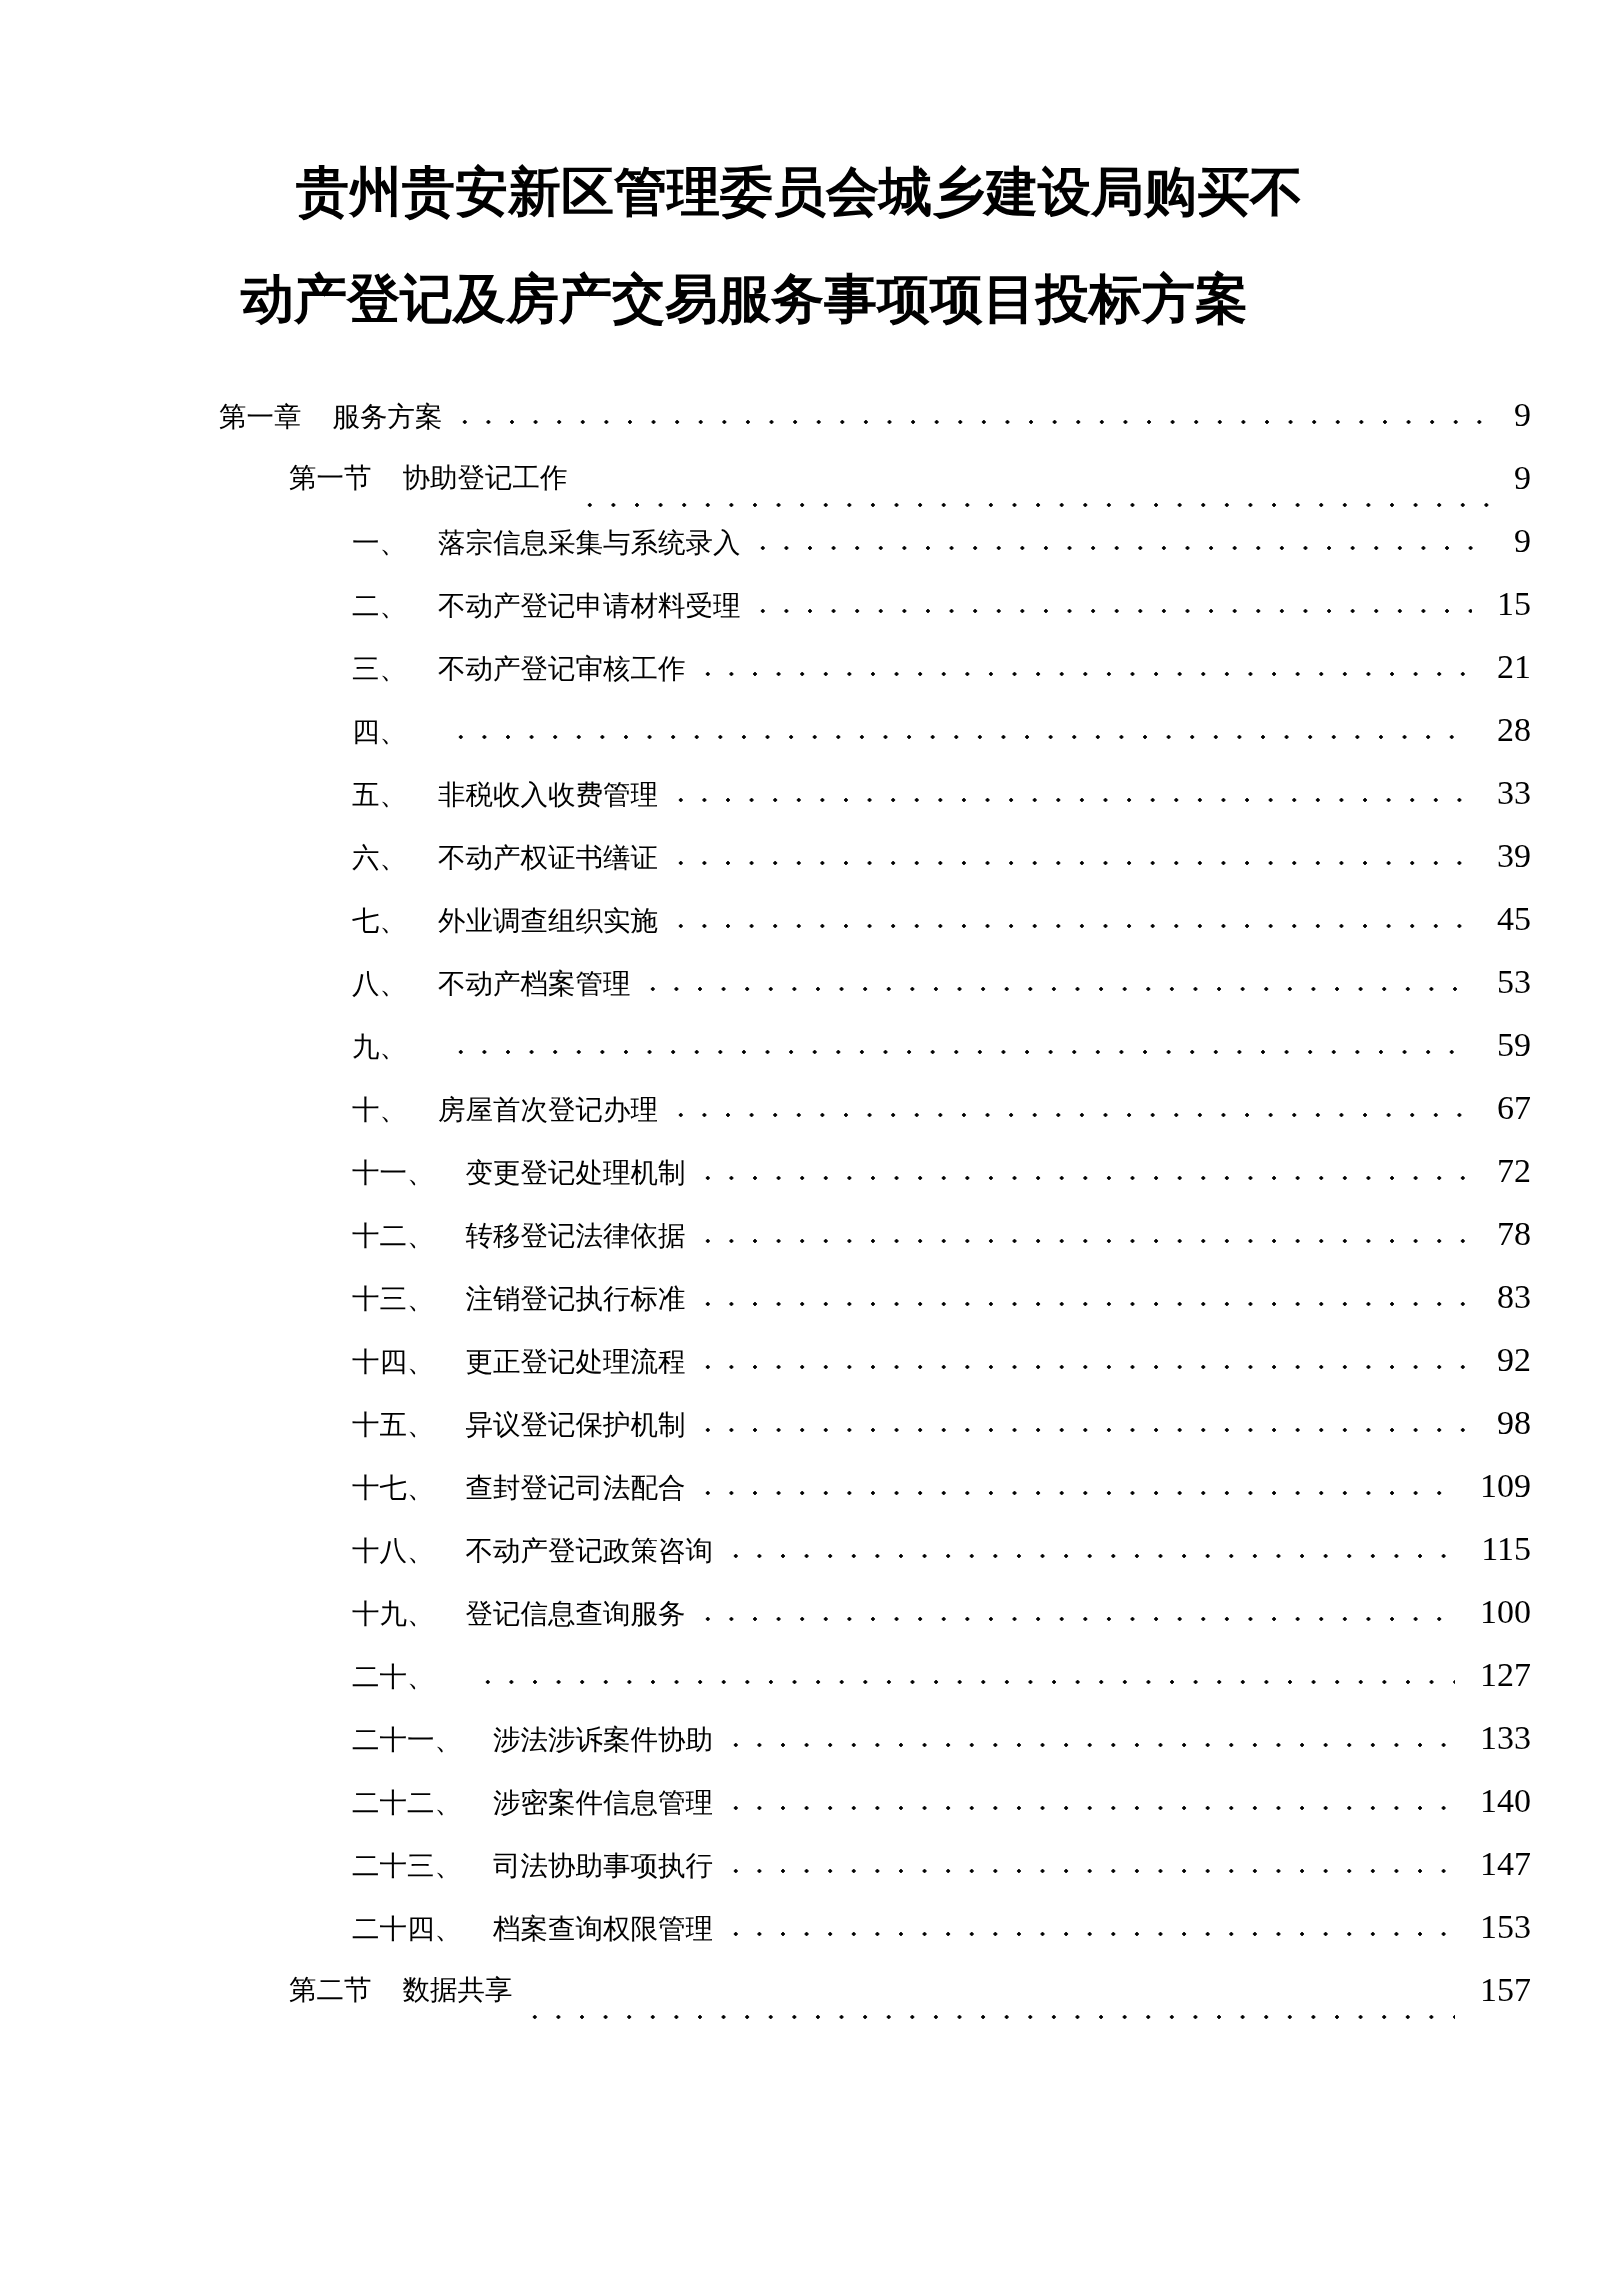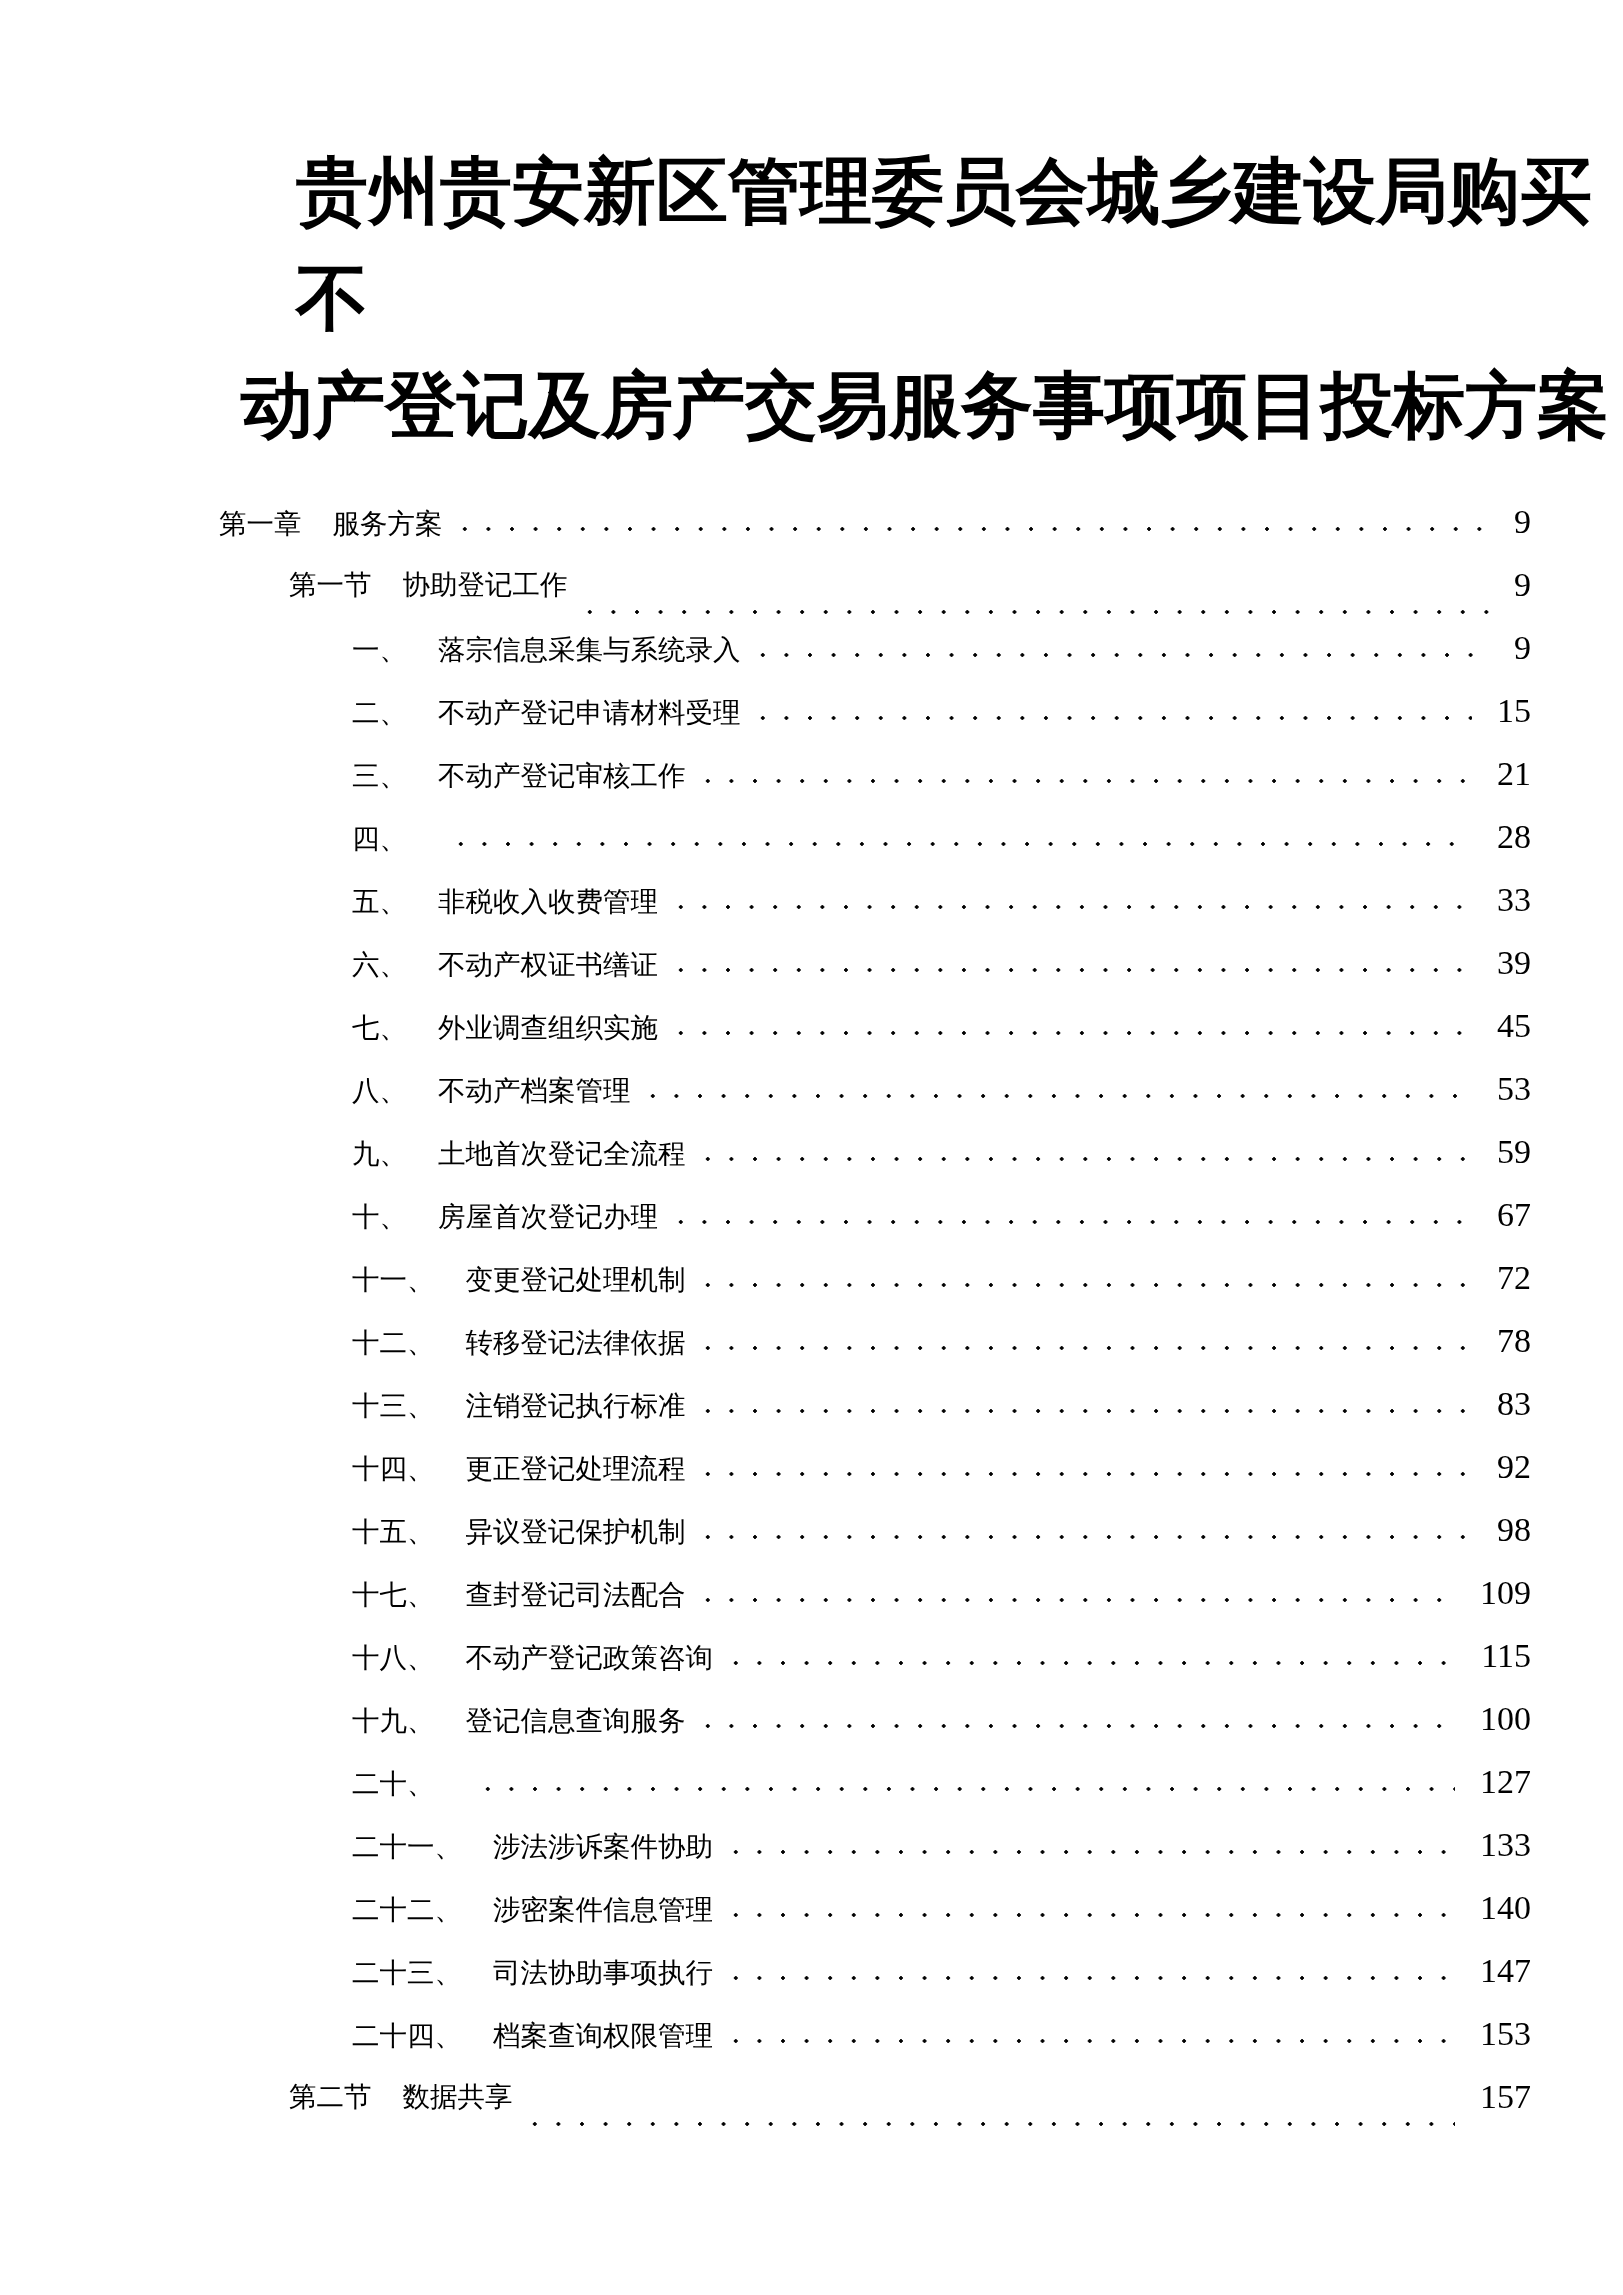--- a/index.html
+++ b/index.html
@@ -4,21 +4,21 @@
 <style>
   html,body { margin:0; padding:0; background:#ffffff; }
   .page {
     width:1623px; height:2295px; position:relative;
     background:#ffffff; color:#000;
     font-family:"Liberation Serif","DejaVu Serif",serif;
     overflow:hidden; margin:0 auto;
   }
   .doc-title {
     margin-top:139px;
-    font-size:72px; font-weight:bold; line-height:107px;
+    font-size:53px; font-weight:bold; line-height:107px;
     letter-spacing:0;
   }
   .doc-title .t1 { margin-left:296px; }
   .doc-title .t2 { margin-left:241px; }
   .toc { padding-top:30px; }
   .toc-row {
     display:flex; align-items:baseline;
     height:63px; line-height:63px;
     font-size:27.5px;
     padding-right:92px;
@@ -116,21 +116,20 @@
       <div class="toc-row lvl3">
         <span class="toc-label">八、</span>
         <span class="toc-gap"></span>
         <span class="toc-text">不动产档案管理</span>
         <span class="toc-leader"></span>
         <span class="toc-page">53</span>
       </div>
       <div class="toc-row lvl3">
         <span class="toc-label">九、</span>
         <span class="toc-gap"></span>
-        <span class="toc-text">土地首次登记全流程</span>
         <span class="toc-leader"></span>
         <span class="toc-page">59</span>
       </div>
       <div class="toc-row lvl3">
         <span class="toc-label">十、</span>
         <span class="toc-gap"></span>
         <span class="toc-text">房屋首次登记办理</span>
         <span class="toc-leader"></span>
         <span class="toc-page">67</span>
       </div>

